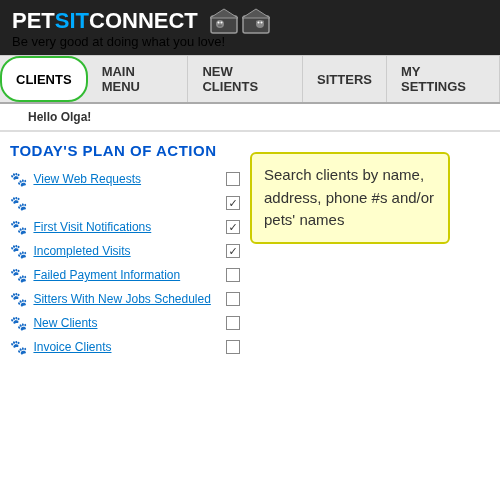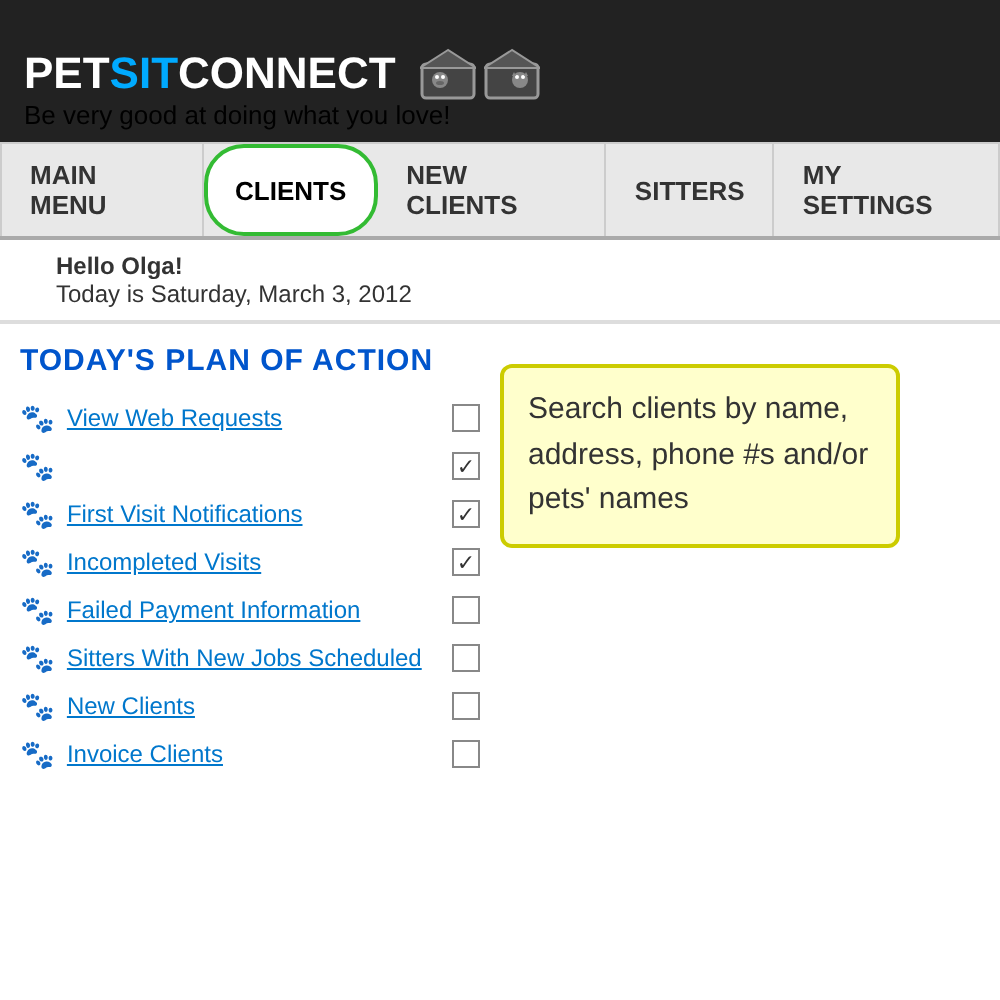--- a/index.html
+++ b/index.html
@@ -4,21 +4,21 @@
   <style>
     * { margin: 0; padding: 0; box-sizing: border-box; }
     body { font-family: Arial, sans-serif; font-size: 13px; background: #fff; width: 500px; height: 500px; overflow: hidden; }
 
     
     #header { background: #222; padding: 8px 12px 6px; display: flex; align-items: center; gap: 10px; }
     #logo-text { font-size: 22px; font-weight: bold; color: #fff; letter-spacing: 0; }
     #logo-text .pet { color: #fff; }
     #logo-text .sit { color: #00aaff; }
     #logo-text .connect { color: #fff; }
-    .header-inner { display: flex; flex-direction: column; margin-top: 16px; }
+    .header-inner { display: flex; flex-direction: column; }
 
     
     .pet-icons { display: flex; gap: 4px; align-items: center; margin-left: 4px; }
 
     
     #navbar { background: #e8e8e8; border-top: 1px solid #ccc; border-bottom: 2px solid #aaa; display: flex; }
     #navbar .nav-item { padding: 8px 14px; font-size: 13px; font-weight: bold; color: #333; cursor: pointer; border-right: 1px solid #ccc; text-decoration: none; display: flex; align-items: center; }
     #navbar .nav-item:first-child { border-left: 1px solid #ccc; }
     #navbar .nav-item.active { background: #fff; border: 2px solid #33aa33; border-bottom: 2px solid #33aa33; border-radius: 4px; color: #000; position: relative; top: 0; }
 
@@ -78,30 +78,29 @@
           <polygon points="15,12 16,14 14,14" fill="#888"></polygon>
           <polygon points="21,12 20,14 22,14" fill="#888"></polygon>
         </svg>
       </div>
     </div>
     <span class="tagline">Be very good at doing what you love!</span>
   </div>
 </div>
 
 <div id="navbar">
+  <a class="nav-item active" style="border:2px solid #33bb33; border-radius:20px; background:#fff;">CLIENTS</a>
   <a class="nav-item">MAIN MENU</a>
-  <a class="nav-item active" style="border:2px solid #33bb33; border-radius:20px; background:#fff;">CLIENTS</a>
   <a class="nav-item">NEW CLIENTS</a>
   <a class="nav-item">SITTERS</a>
   <a class="nav-item">MY SETTINGS</a>
 </div>
 
 <div id="greeting">
   <div class="hello">Hello Olga!</div>
-  <div>Today is Saturday, March 3, 2012</div>
 </div>
 
 <hr class="divider-line">
 
 <div id="main">
 
   <div id="left-panel">
     <div class="plan-title">TODAY'S PLAN OF ACTION</div>
 
     <div class="menu-item">

